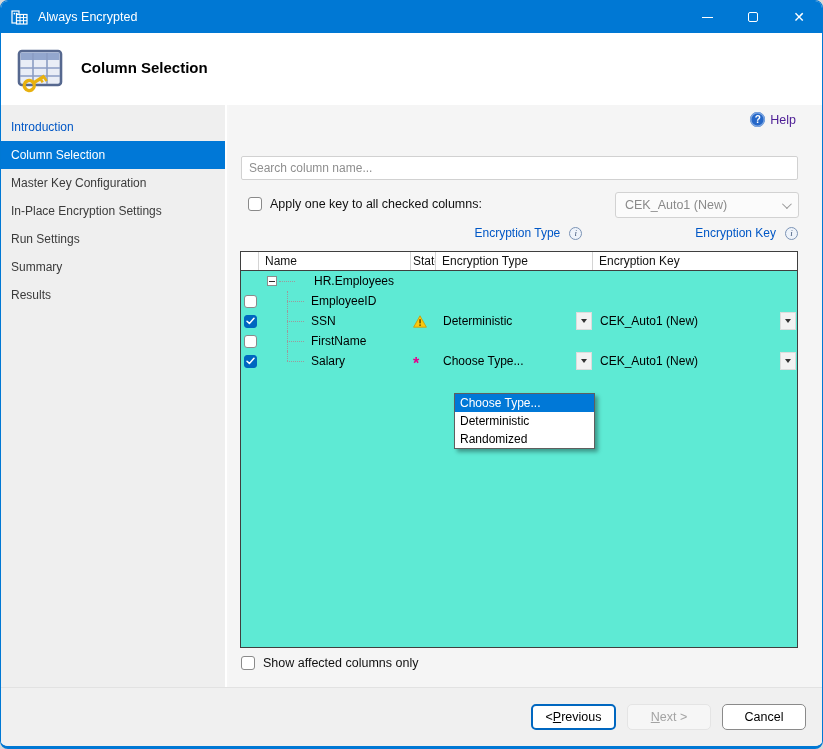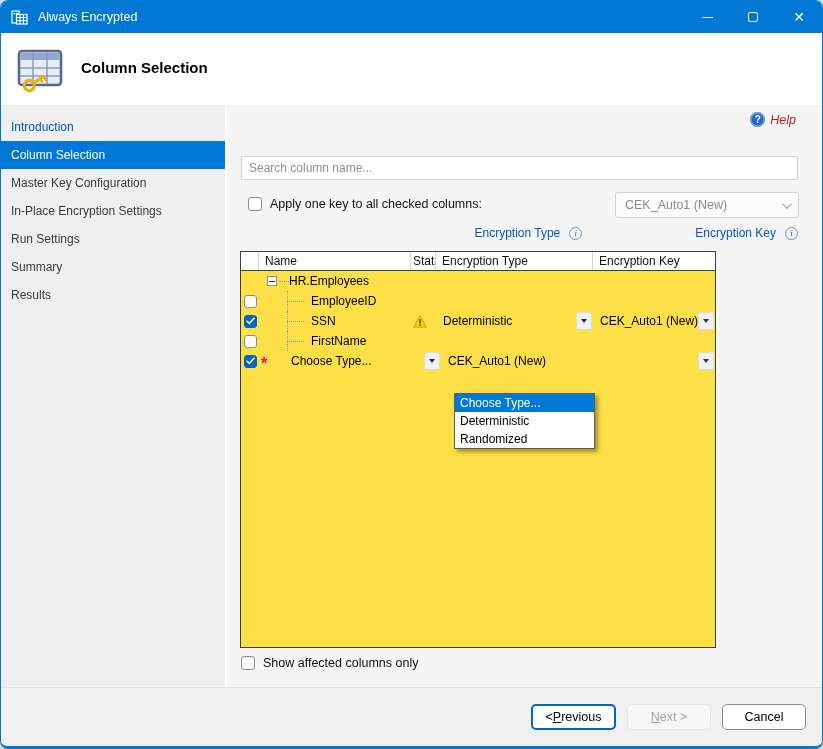--- a/index.html
+++ b/index.html
@@ -30,21 +30,21 @@
     font-size:12px; color:#3b3b3b; cursor:default; }
   .nav-item.link{ color:#0057C6;text-align:right; }
   .nav-item.selected{ background:#0078D7; color:#fff; }
 
   
   .content{ position:absolute; left:228px; top:104px; right:0; bottom:59px; background:#f5f5f5; }
   .help{ position:absolute; top:7px; right:26px; display:flex; align-items:center; gap:5px; }
   .help-icon{ width:15px; height:15px; border-radius:50%; background:#2567c8; color:#fff;
     font-size:10px; font-weight:bold; display:flex; align-items:center; justify-content:center;
     box-shadow:inset 0 0 0 1.5px #7da6e0; }
-  .help-label{ font-size:12.5px; color:#b91c1c;font-style:italic; }
+  .help-label{ font-size:12.5px; color:#4c1d95; }
 
   .searchbox{ position:absolute; left:12px; top:51px; width:557px; height:24px;
     border:1px solid #d1d1d1; border-radius:2px; background:#fff; font-size:12px;
     padding:8px 7px; color:#222; font-family:"Liberation Sans",sans-serif; outline:none; }
   .searchbox::placeholder{ color:#8f8f8f; }
 
   .apply-row{ position:absolute; left:12px; top:92px; display:flex; align-items:center; gap:8px;margin-left:7px; }
   .cb{ width:14px; height:14px; border:1px solid #8a8a8a; border-radius:3px; background:#fff;
     display:inline-flex; align-items:center; justify-content:center; flex:none; }
   .cb.checked{ background:#0067C0; border-color:#0067C0; }
@@ -60,41 +60,41 @@
 
   .links-row{ position:absolute; top:121px; left:12px; width:557px; display:flex;
     justify-content:flex-end; gap:113px; align-items:center; }
   .link-group{ display:flex; align-items:center; gap:9px; }
   .link-text{ font-size:12px; color:#0057C6; }
   .info-icon{ width:13px; height:13px; border-radius:50%; border:1px solid #7b93b5; background:#eef3fa;
     color:#40577a; font-size:9px; font-style:italic; font-family:"Liberation Serif",serif;
     display:flex; align-items:center; justify-content:center; }
 
   
-  .grid{ position:absolute; left:11px; top:146px; width:476px; height:397px;
-    border:1px solid #3f3f3f; background:#fde047; }
+  .grid{ position:absolute; left:11px; top:146px; width:558px; height:397px;
+    border:1px solid #3f3f3f; background:#5eead4; }
   .g-header{ display:flex; height:19px; border-bottom:1px solid #3f3f3f; background:#fff; }
   .g-hcell{ font-size:12px; color:#111; display:flex; align-items:center;
     border-right:1px solid #d4d4d4; padding-left:6px; overflow:hidden; white-space:nowrap; }
   .g-hcell.lastc{ border-right:none; }
   .c0{ width:18px; flex:none; padding-left:0; }
   .c1{ width:152px; flex:none; }
   .c2{ width:25px; flex:none; padding-left:2px; }
   .c3{ width:157px; flex:none; }
   .c4{ flex:1; }
   .g-row{ display:flex; height:20px; align-items:stretch; }
   .gc{ display:flex; align-items:center; overflow:visible; position:relative; }
   .gc.c0{ justify-content:center; }
   .gc .cb{ width:13px; height:13px; }
   .name-cell{ position:relative; }
   .expander{ position:absolute; left:8px; top:50%; margin-top:-5px; width:10px; height:10px;
     border:1px solid #8c8c8c; background:#fff; display:flex; align-items:center; justify-content:center; }
   .expander .minus{ width:6px; border-top:1px solid #2b2b2b; display:block; }
   .hdots{ position:absolute; left:20px; top:50%; width:16px; border-top:1px dotted #9b9b9b; }
-  .tbl-name{ position:absolute; left:30px; font-size:12px; color:#000; white-space:nowrap; }
+  .tbl-name{ position:absolute; left:55px; font-size:12px; color:#000; white-space:nowrap; }
   .vline{ position:absolute; left:28px; top:0; bottom:0; border-left:1px dotted #9b9b9b; }
   .vline.half{ bottom:50%; }
   .stub{ position:absolute; left:28px; top:50%; width:17px; border-top:1px dotted #9b9b9b; }
   .col-name{ position:absolute; left:52px; font-size:12px; color:#000; white-space:nowrap; }
   .req-star{ color:#E3008C; font-size:16px; font-weight:bold; line-height:1; margin-top:5px; }
   .cell-text{ font-size:12px; color:#000; padding-left:7px; white-space:nowrap; }
   .dd-btn{ position:absolute; right:1px; top:1px; bottom:1px; width:16px; background:#f2f2f2;
     border:1px solid #dcdcdc; display:flex; align-items:center; justify-content:center; }
   .dd-arrow{ width:0; height:0; border-left:3.5px solid transparent; border-right:3.5px solid transparent;
     border-top:4.5px solid #333; }
@@ -296,20 +296,25 @@
 
 
       <div class="g-row">
         <div class="gc c0">
             <span class="cb checked">
           <svg width="9" height="8" viewBox="0 0 9 8">
                 <path d="M1 4.2 L3.4 6.4 L8 1.2" fill="none" stroke="#fff" stroke-width="1.5" stroke-linecap="round" stroke-linejoin="round"></path>
               </svg>
         </span>
           </div>
+        <div class="gc c1 name-cell">
+          <span class="vline half"></span>
+          <span class="stub"></span>
+          <span class="col-name">Salary</span>
+        </div>
         <div class="gc c2">
             <span class="req-star">*</span>
           </div>
         <div class="gc c3">
           <span class="cell-text">Choose Type...</span>
           <span class="dd-btn">
               <span class="dd-arrow"></span>
             </span>
         </div>
         <div class="gc c4">

